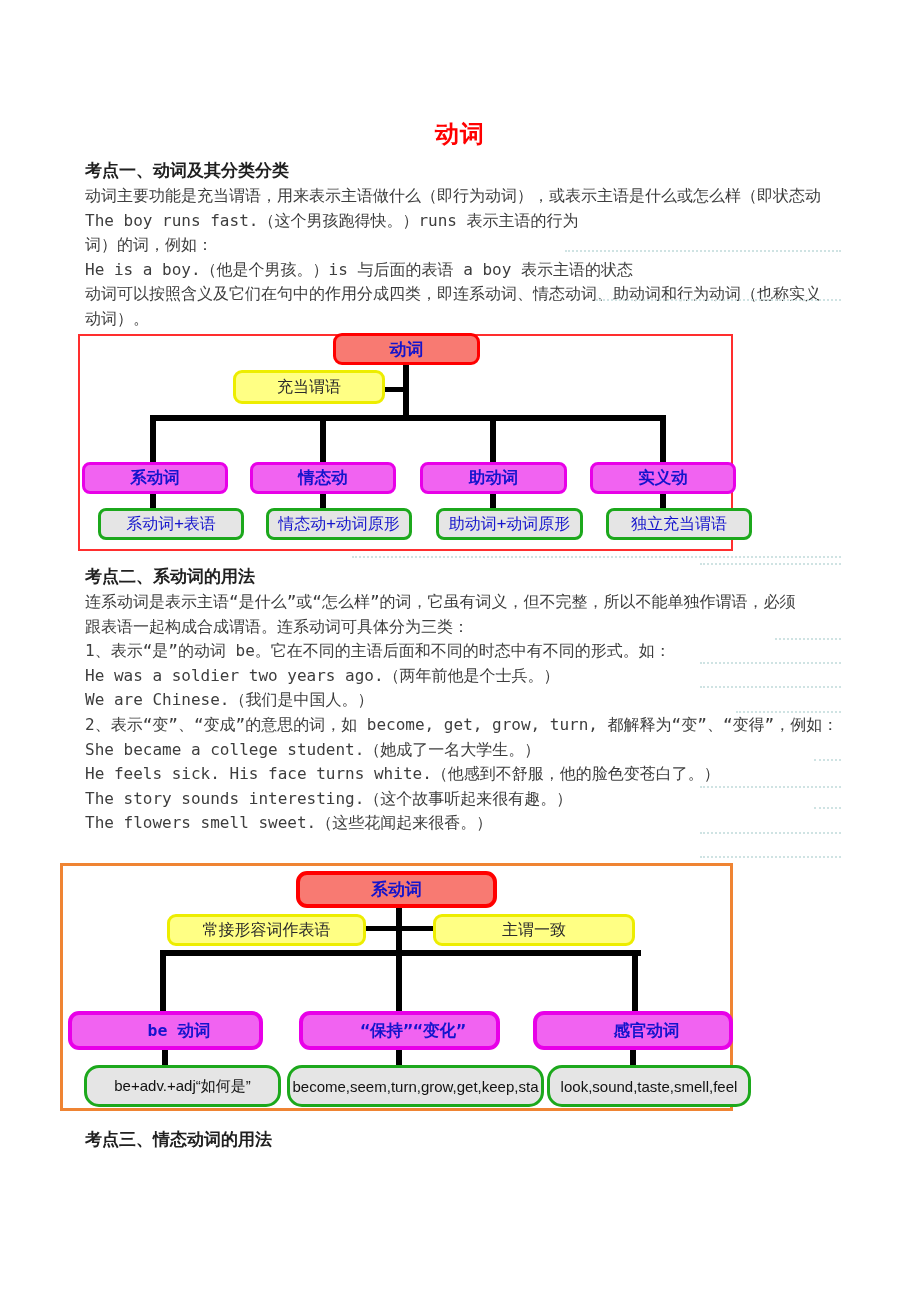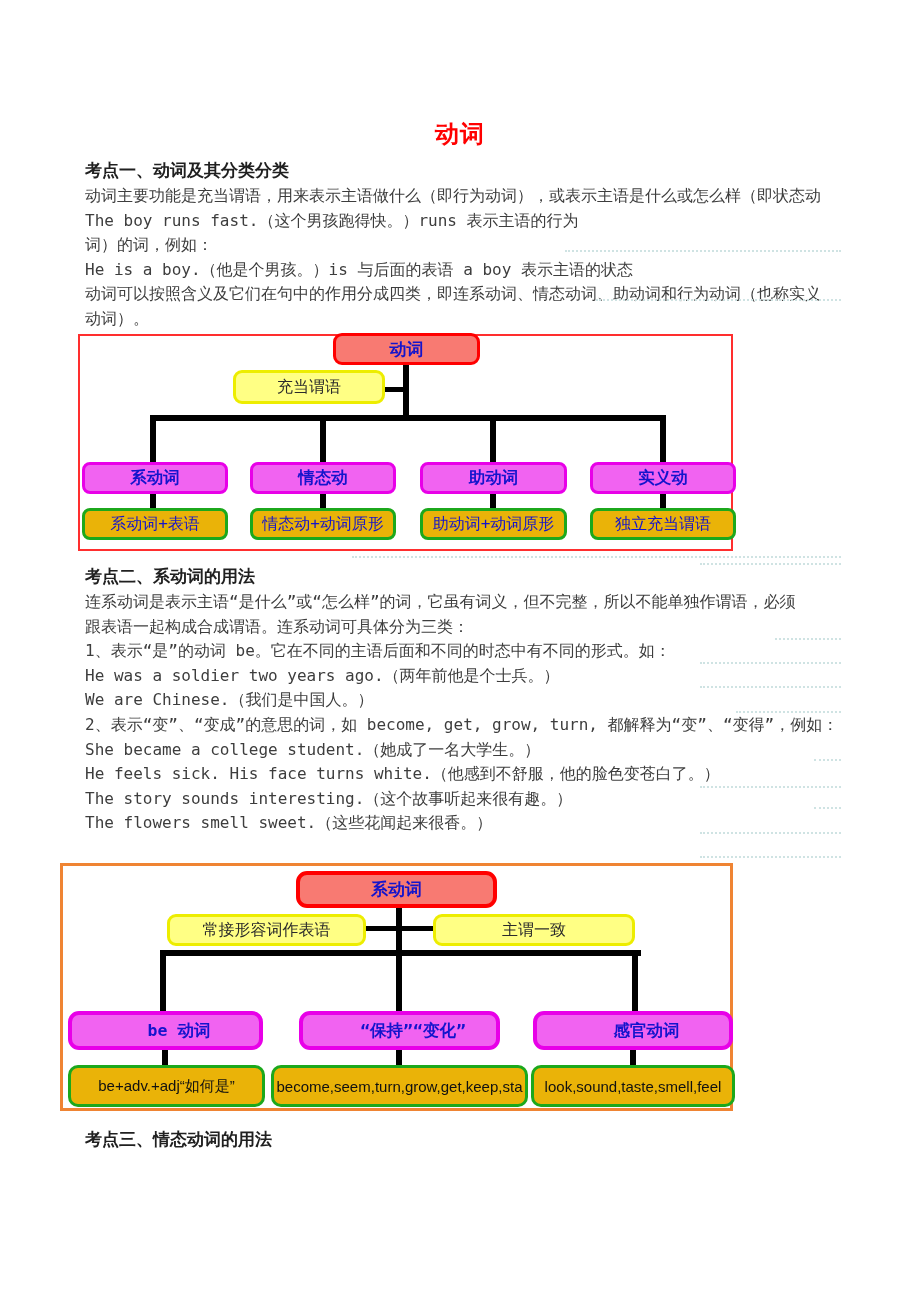--- a/index.html
+++ b/index.html
@@ -12,24 +12,24 @@
   .textblock{position:absolute;left:85px;width:762px;font-size:16px;line-height:24.6px;color:#3d3d3d;}
   .textblock div{white-space:nowrap;}
   .diagram{position:absolute;box-sizing:border-box;}
   .d1{left:78px;top:334px;width:655px;height:217px;border:2px solid #ff2e2e;}
   .d2{left:60px;top:863px;width:673px;height:248px;border:3px solid #ef8433;}
   .node{position:absolute;display:flex;align-items:center;justify-content:center;
         box-sizing:border-box;text-align:center;white-space:nowrap;}
   .nred{background:#f87a72;border:3px solid #ff0000;border-radius:9px;color:#1414cc;font-weight:bold;font-size:17px;}
   .nyellow{background:#ffff84;border:3px solid #ededoo;border:3px solid #eded00;border-radius:9px;color:#2b2b2b;font-size:16px;}
   .nmagenta{background:#f163f1;border:3px solid #e800e8;border-radius:8px;color:#1414cc;font-weight:bold;font-size:16.5px;}
-  .ngreen{background:#eab308;border:3px solid #1ca81c;border-radius:8px;color:#1414cc;font-size:16px;}
+  .ngreen{background:#e5e5e5;border:3px solid #1ca81c;border-radius:8px;color:#1414cc;font-size:16px;margin-left:16px;}
   .d2 .nred{border-width:4px;border-radius:11px;}
   .d2 .nmagenta{border-width:4px;border-radius:11px;padding-left:27px;}
-  .d2 .ngreen{border-width:3px;border-radius:10px;color:#111;
+  .d2 .ngreen{border-width:3px;border-radius:15px;color:#111;
               font-family:"Liberation Sans","DejaVu Sans",sans-serif;font-size:15px;}
   .cline{position:absolute;background:#000;}
   .dotted{position:absolute;border-top:2px dotted #cfe3e3;height:0;}
 </style>
 </head>
 <body>
 
 <div class="page">
 
   <div class="title">动词</div>

